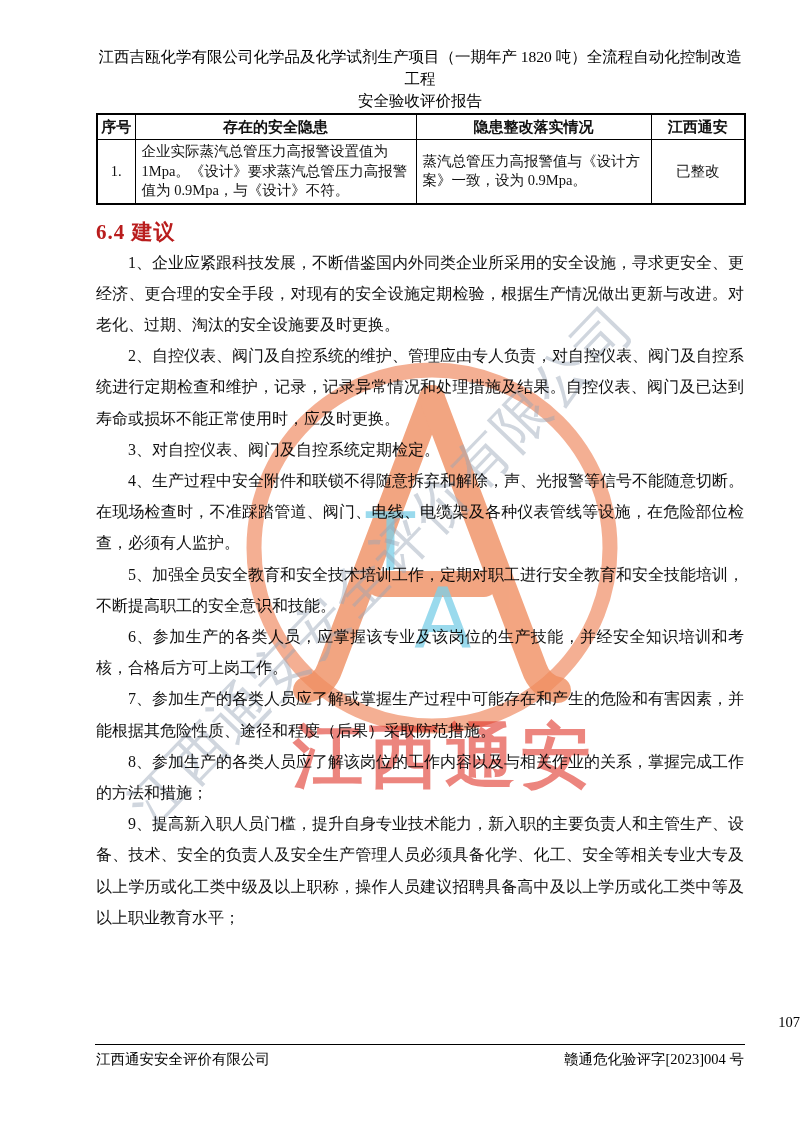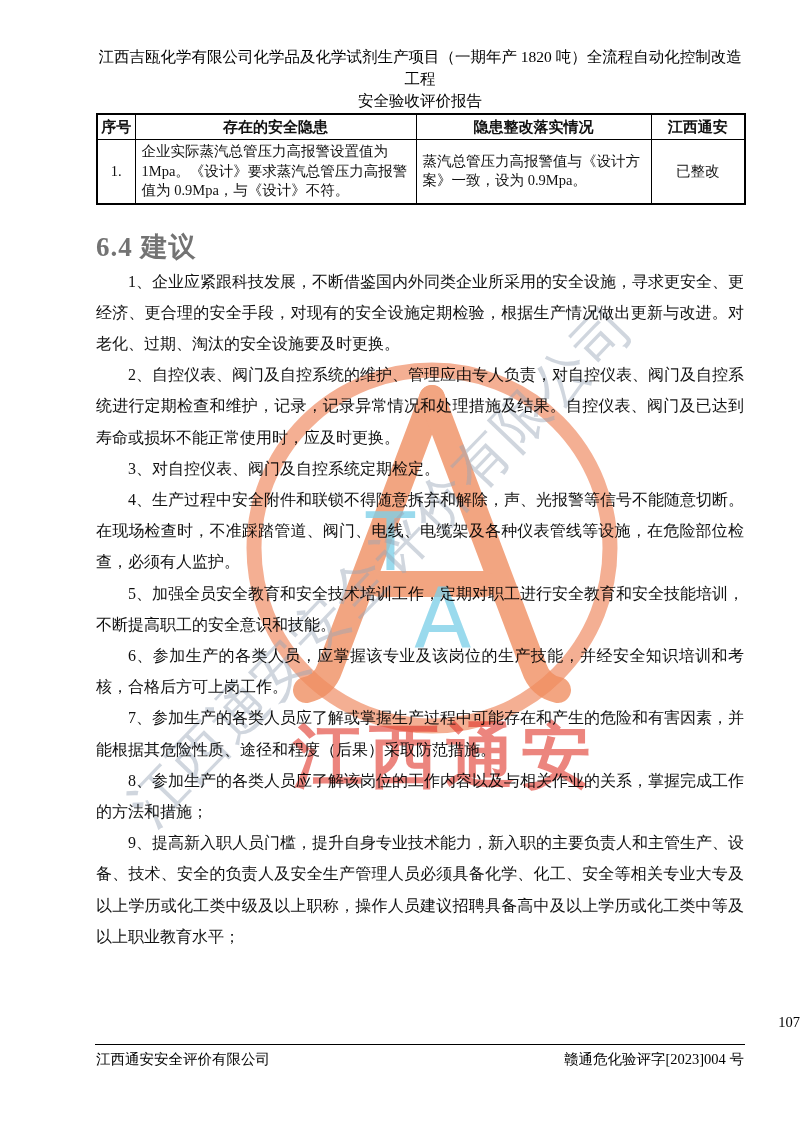--- a/index.html
+++ b/index.html
@@ -14,21 +14,21 @@
     width:648px;border-collapse:collapse;margin-top:1px;
     border:2.5px solid #000;table-layout:fixed;
   }
   .report-table th,.report-table td{
     border:1.5px solid #000;padding:2px 6px;vertical-align:middle;
   }
   .report-table th{font-size:15px;font-weight:bold;text-align:center;line-height:18px;padding:3px 2px;}
   .report-table td{font-size:14.5px;line-height:19.5px;}
   .col-no{width:38px;} .col-hazard{width:281px;} .col-fix{width:235px;} .col-result{width:94px;}
   .cell-center{text-align:center;}
-  .section-heading{margin-top:24px;font-size:27px;font-weight:bold;letter-spacing:1px;color:#737373;}
+  .section-heading{margin-top:13px;font-size:21px;font-weight:bold;letter-spacing:1px;color:#b91c1c;}
   .paragraphs{margin-top:1px;}
   .paragraphs p{
     margin:0;font-size:16px;line-height:31.2px;text-indent:2em;
     text-align:justify;color:#111;
   }
   .page-number{position:absolute;left:0;top:1014px;width:100%;text-align:right;font-size:14.5px;color:#000;}
   .footer-rule{position:absolute;left:95px;top:1044px;width:650px;border-top:1.8px solid #000;}
   .footer-left{position:absolute;left:96px;top:1050px;font-size:14.5px;color:#000;}
   .footer-right{position:absolute;right:56px;top:1050px;font-size:14.5px;color:#000;}
   

